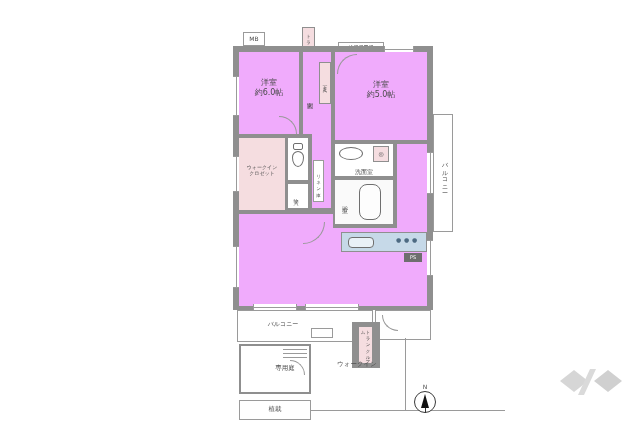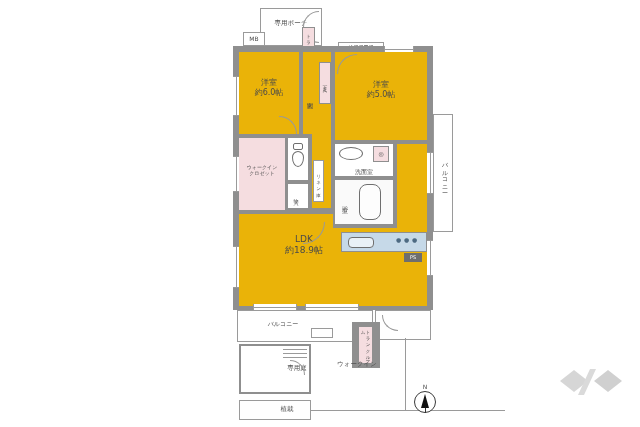--- a/index.html
+++ b/index.html
@@ -2,21 +2,21 @@
 <html><head>
 <meta charset="utf-8">
 <style>
   html,body{margin:0;padding:0;background:#ffffff;}
   .canvas{
     position:relative;width:640px;height:427px;background:#ffffff;overflow:hidden;
     font-family:"DejaVu Sans",sans-serif;color:#4a4a4a;
   }
   .abs{position:absolute;box-sizing:border-box;}
   .building{background:#8f8f8f;}
-  .room{background:#eab308;}
+  .room{background:#f0abfc;}
   .pink{background:#f5dde0;}
   .white{background:#ffffff;}
   .outline{border:1px solid #9a9a9a;background:#ffffff;}
   .wallbox{border:1px solid #8f8f8f;}
   .lbl{display:flex;align-items:center;justify-content:center;text-align:center;line-height:1.25;}
   .vtext{writing-mode:vertical-rl;text-orientation:upright;letter-spacing:1px;display:flex;align-items:center;justify-content:center;}
   .t9{font-size:9px;} .t8{font-size:8px;} .t65{font-size:6.5px;}
   .t6{font-size:6px;} .t5{font-size:5px;} .t45{font-size:4.5px;}
   .arc{border:1px solid #999;background:transparent;}
   .arc-bl{border-top:none;border-right:none;border-radius:0 0 0 100%;}
@@ -34,25 +34,20 @@
   .stove-dot{width:6px;height:6px;border-radius:50%;color:#4d6a82;font-size:6px;line-height:6px;}
   .logo-text{letter-spacing:8px;color:#c8c8c8;font-size:14px;font-weight:bold;}
   .compass-circle{border:1px solid #3a3a3a;border-radius:50%;background:#fff;}
   .needle{width:0;height:0;border-left:4px solid transparent;border-right:4px solid transparent;border-bottom:14px solid #111;}
 </style>
 </head>
 <body>
 
 <div class="canvas">
 
-  <div class="abs outline" style="left:260px;top:8px;width:62px;height:38px;">
-    <div class="abs lbl t65" style="left:0;top:10px;width:100%;">専用ポーチ</div>
-    <div class="abs arc arc-tl" style="right:2px;top:2px;width:16px;height:16px;"></div>
-    <div class="abs arc arc-bl" style="right:2px;bottom:2px;width:16px;height:16px;"></div>
-  </div>
   <div class="abs outline lbl t6" style="left:243px;top:32px;width:22px;height:14px;">MB</div>
   <div class="abs pink wallbox vtext t45" style="left:302px;top:27px;width:13px;height:45px;">トランクルーム</div>
   <div class="abs outline lbl t5" style="left:338px;top:42px;width:46px;height:11px;">給湯機置場</div>
 
   <div class="abs building" style="left:233px;top:46px;width:200px;height:264px;"></div>
 
   <div class="abs room" style="left:239px;top:52px;width:60px;height:82px;">
     <div class="abs lbl t8" style="left:0;top:26px;width:100%;flex-direction:column;">
       <span>洋室</span>
       <span>約6.0帖</span>
@@ -100,24 +95,20 @@
   </div>
 
   <div class="abs" style="left:335px;top:180px;width:58px;height:44px;background:#fafafa;">
     <div class="abs vtext t6" style="left:5px;top:8px;height:28px;">浴室</div>
     <div class="abs tub" style="left:24px;top:4px;width:22px;height:36px;"></div>
   </div>
 
   <div class="abs room" style="left:239px;top:214px;width:94px;height:16px;"></div>
   <div class="abs room" style="left:397px;top:144px;width:30px;height:86px;"></div>
   <div class="abs room" style="left:239px;top:228px;width:188px;height:78px;">
-    <div class="abs lbl t9" style="left:10px;top:6px;width:110px;flex-direction:column;">
-      <span>LDK</span>
-      <span>約18.9帖</span>
-    </div>
     <div class="abs arc arc-br" style="left:64px;top:-6px;width:22px;height:22px;"></div>
   </div>
 
   <div class="abs wallbox" style="left:341px;top:232px;width:86px;height:20px;background:#c6d9e8;">
     <div class="abs fixture" style="left:6px;top:4px;width:26px;height:11px;border-radius:4px;background:#e9f1f7;"></div>
     <div class="abs" style="right:8px;top:4px;width:22px;height:12px;display:flex;gap:2px;flex-wrap:wrap;">
       <span class="stove-dot">●</span>
       <span class="stove-dot">●</span>
       <span class="stove-dot">●</span>
     </div>
@@ -159,31 +150,31 @@
   <div class="abs outline" style="left:375px;top:310px;width:56px;height:30px;">
     <div class="abs arc arc-bl" style="left:6px;top:4px;width:16px;height:16px;"></div>
   </div>
   <div class="abs outline" style="left:311px;top:328px;width:22px;height:10px;"></div>
 
   <div class="abs building" style="left:352px;top:322px;width:28px;height:46px;">
     <div class="abs pink vtext t45" style="left:7px;top:5px;width:13px;height:36px;">トランクルーム</div>
   </div>
 
   <div class="abs" style="left:239px;top:344px;width:72px;height:50px;border:2px solid #8f8f8f;background:#ffffff;">
-    <div class="abs lbl t65" style="left:12px;top:18px;width:100%;padding-left:20px;">専用庭</div>
+    <div class="abs lbl t65" style="left:0;top:18px;width:100%;padding-left:20px;">専用庭</div>
     <div class="abs thinline" style="right:2px;top:3px;width:24px;height:1px;"></div>
     <div class="abs thinline" style="right:2px;top:7px;width:24px;height:1px;"></div>
     <div class="abs thinline" style="right:2px;top:11px;width:24px;height:1px;"></div>
     <div class="abs arc arc-tr" style="right:4px;top:14px;width:15px;height:15px;"></div>
   </div>
   <div class="abs lbl t65" style="left:312px;top:360px;width:90px;">ウォークイン</div>
   <div class="abs thinline" style="left:405px;top:338px;width:1px;height:72px;"></div>
   <div class="abs thinline" style="left:307px;top:410px;width:198px;height:1px;"></div>
   <div class="abs outline" style="left:239px;top:400px;width:72px;height:20px;">
-    <div class="abs lbl t65" style="left:12px;top:4px;width:100%;">植栽</div>
+    <div class="abs lbl t65" style="left:0;top:4px;width:100%;">植栽</div>
   </div>
 
   <div class="abs" style="left:408px;top:383px;width:34px;height:38px;">
     <div class="abs lbl t6" style="left:0;top:0;width:100%;">N</div>
     <div class="abs compass-circle" style="left:6px;top:8px;width:22px;height:22px;">
       <div class="abs needle" style="left:6px;top:2px;"></div>
       <div class="abs thinline" style="left:10px;top:16px;width:1px;height:5px;background:#333;"></div>
     </div>
   </div>
 

